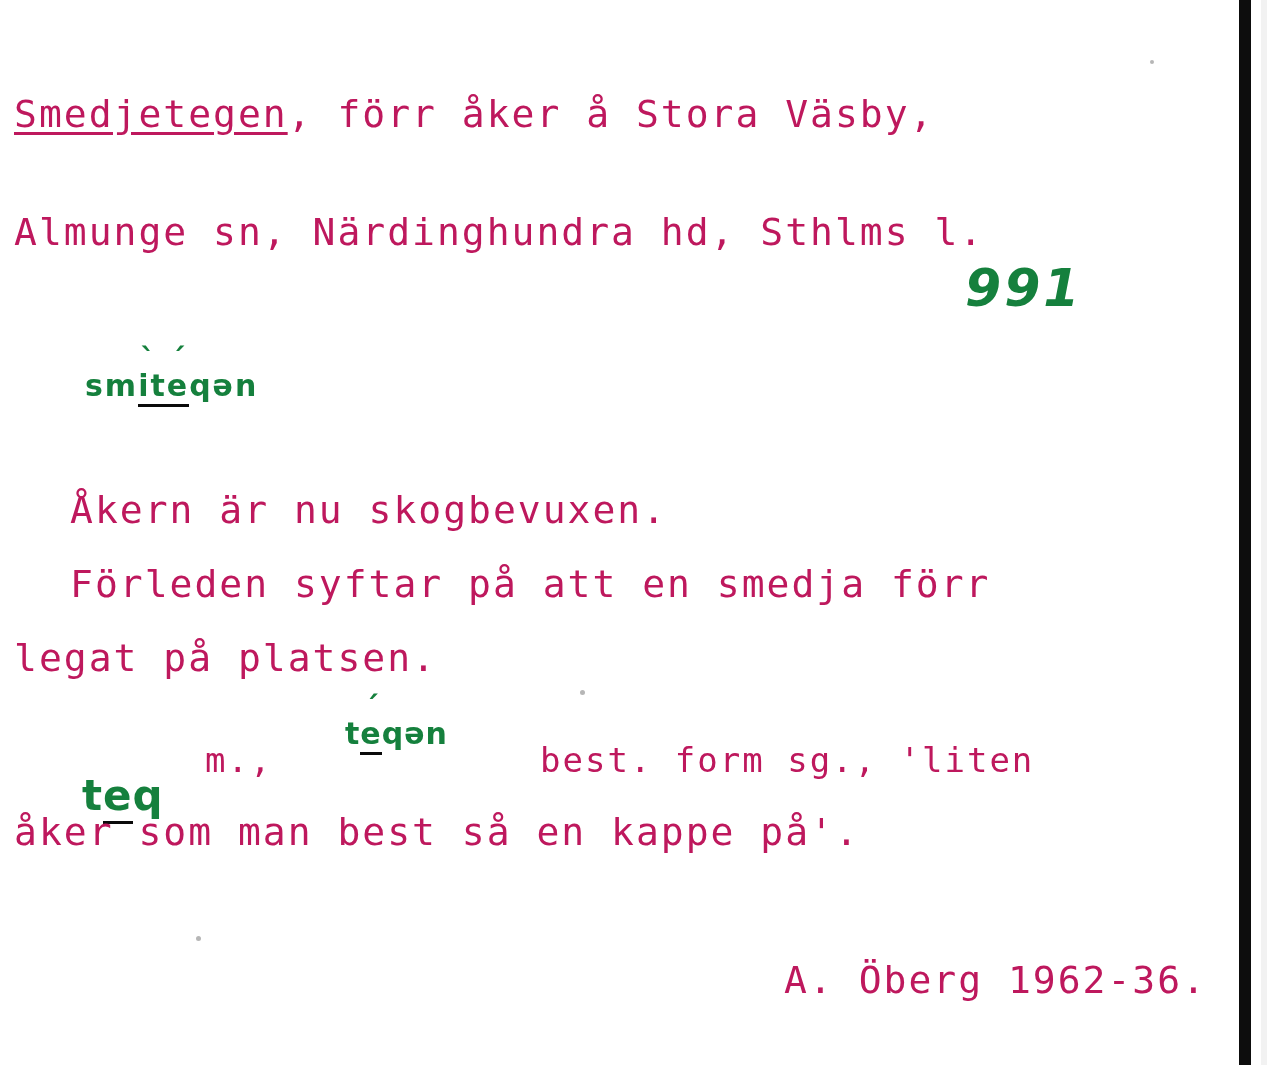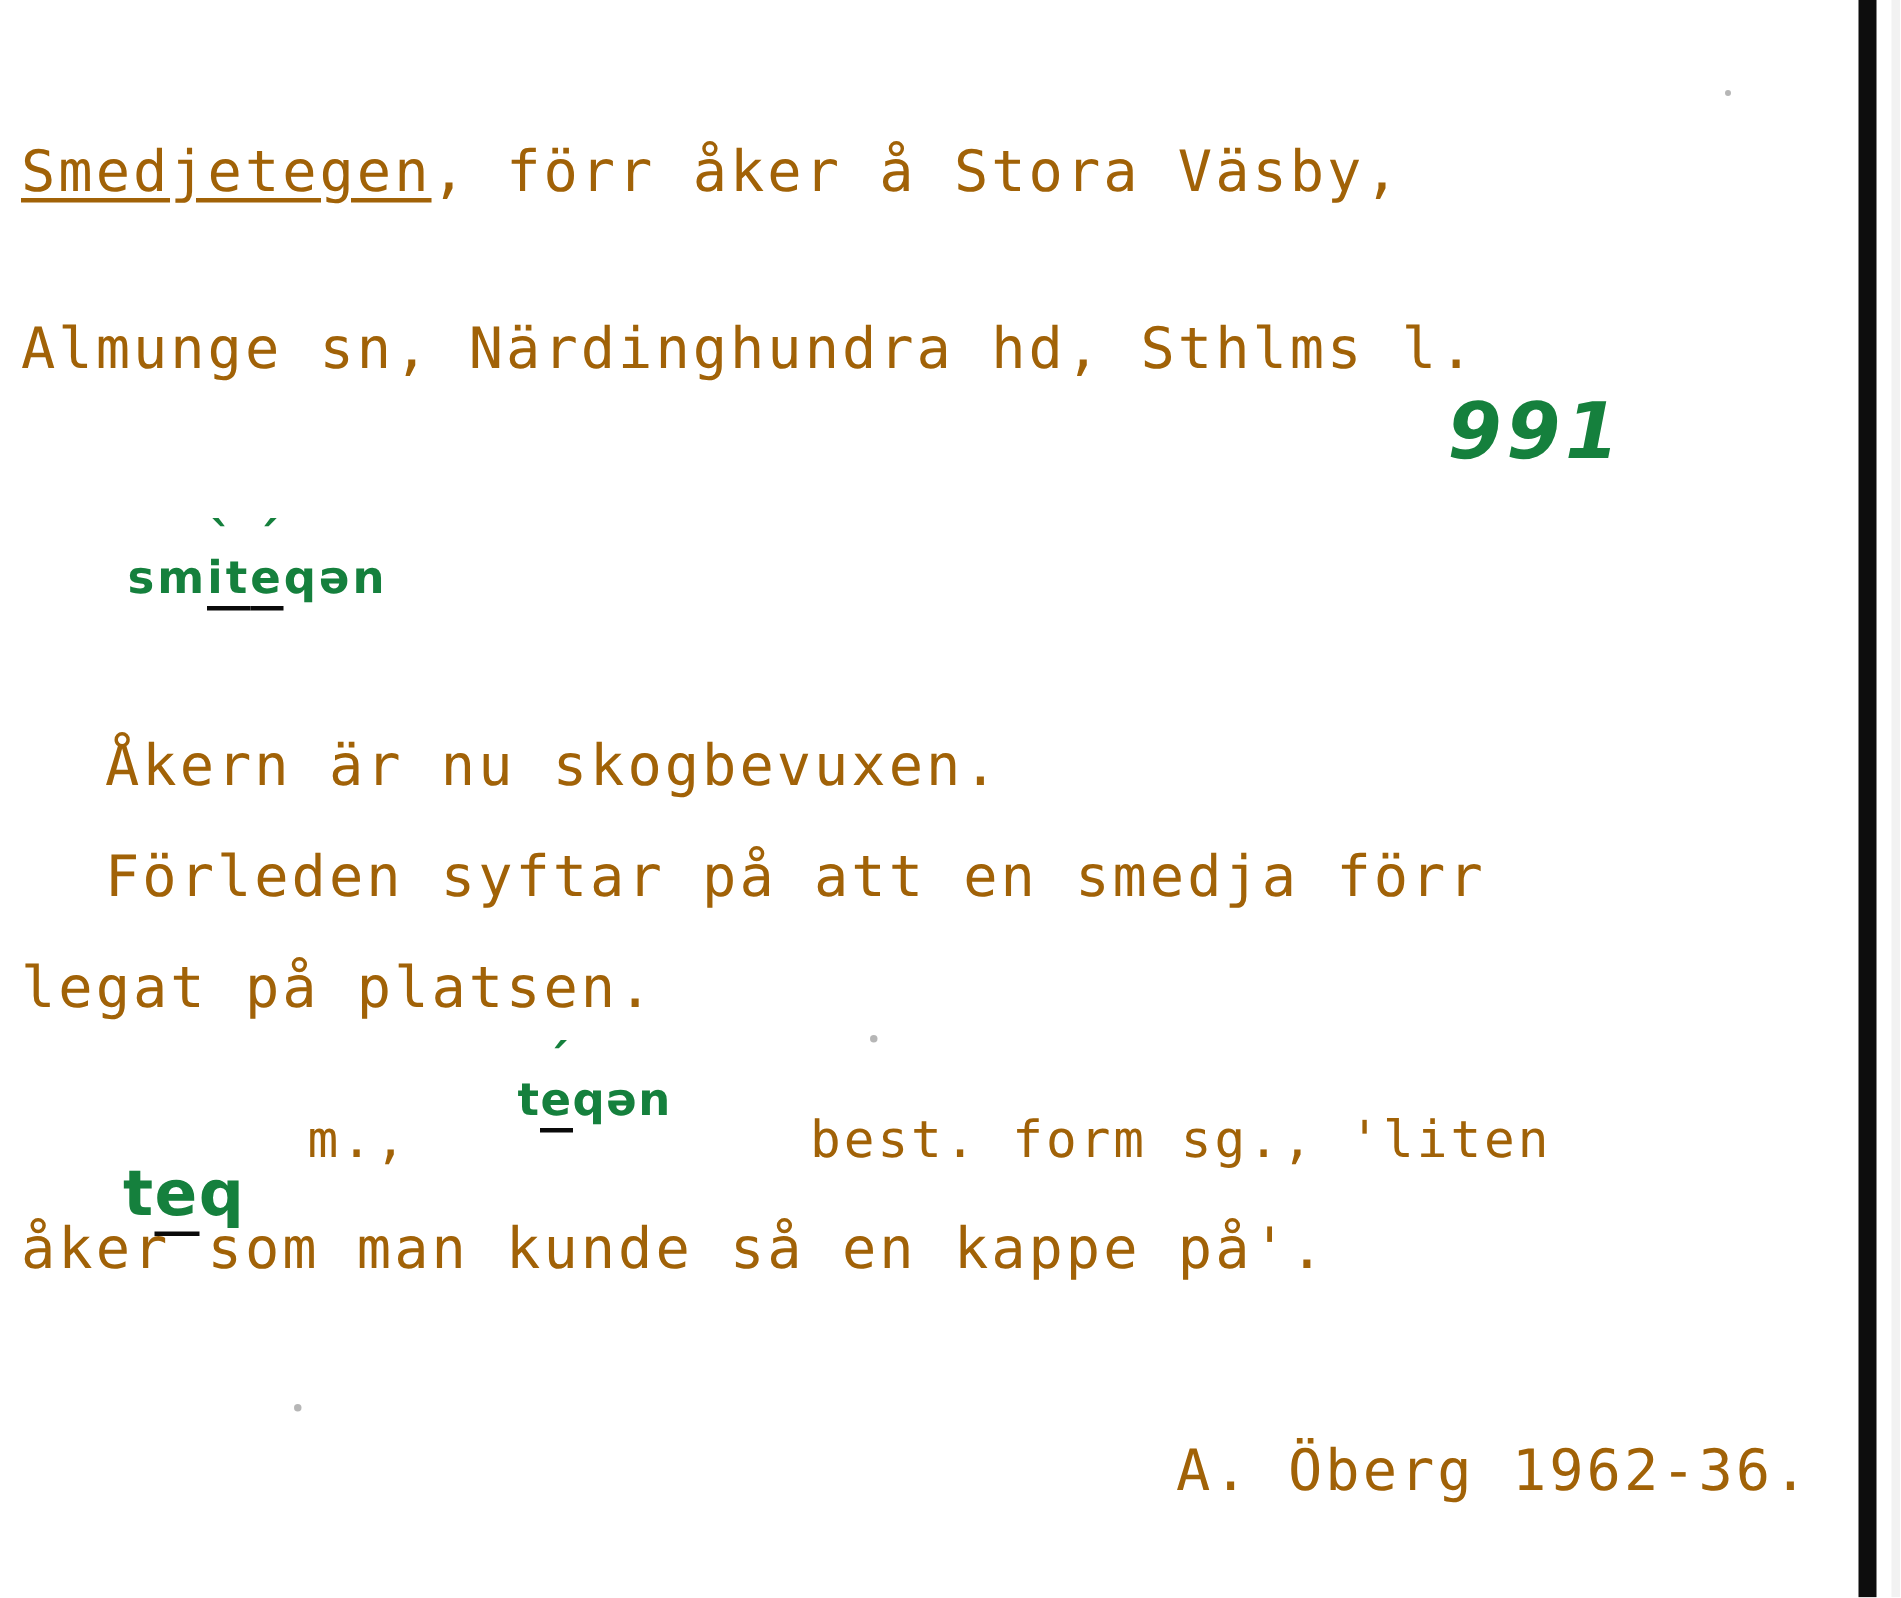--- a/index.html
+++ b/index.html
@@ -33,21 +33,21 @@
     height: 1065px;
     background: #f2f2f2;
   }
 
   .typed {
     position: absolute;
     font-family: "DejaVu Sans Mono", "Liberation Mono", monospace;
     font-size: 38px;
     letter-spacing: 2.0px;
     white-space: pre;
-    color: #a16207;
+    color: #be185d;
   }
 
   .line1 { left: 14px; top: 92px; }
   .line1 .underlined {
     text-decoration: underline;
     text-underline-offset: 5px;
   }
   .line2 { left: 14px; top: 210px; }
 
   .line-akern   { left: 70px; top: 488px; }
@@ -144,20 +144,20 @@
   <div class="typed line-legat">legat på platsen.</div>
 
   <div class="hand phon-inline"><span>t</span><span class="u-under">e</span><span>q</span></div>
 
   <div class="hand phon-inline2"><span>t</span><span class="acc-acute u-under">e</span><span>qən</span></div>
 
   <div class="typed" style="left:205px; top:740px; font-size:34px;">m., </div>
 
   <div class="typed" style="left:540px; top:740px; font-size:34px;">best. form sg., 'liten</div>
 
-  <div class="typed line-aker2">åker som man kunde så en kappe på'.</div>
+  <div class="typed line-aker2">åker som man best så en kappe på'.</div>
 
   <div class="typed signature">A. Öberg 1962-36.</div>
 
   <div class="speck" style="left:580px; top:690px; width:5px; height:5px;"></div>
   <div class="speck" style="left:196px; top:936px; width:5px; height:5px;"></div>
   <div class="speck" style="left:1150px; top:60px; width:4px; height:4px;"></div>
 </div>
 
 </body></html>

